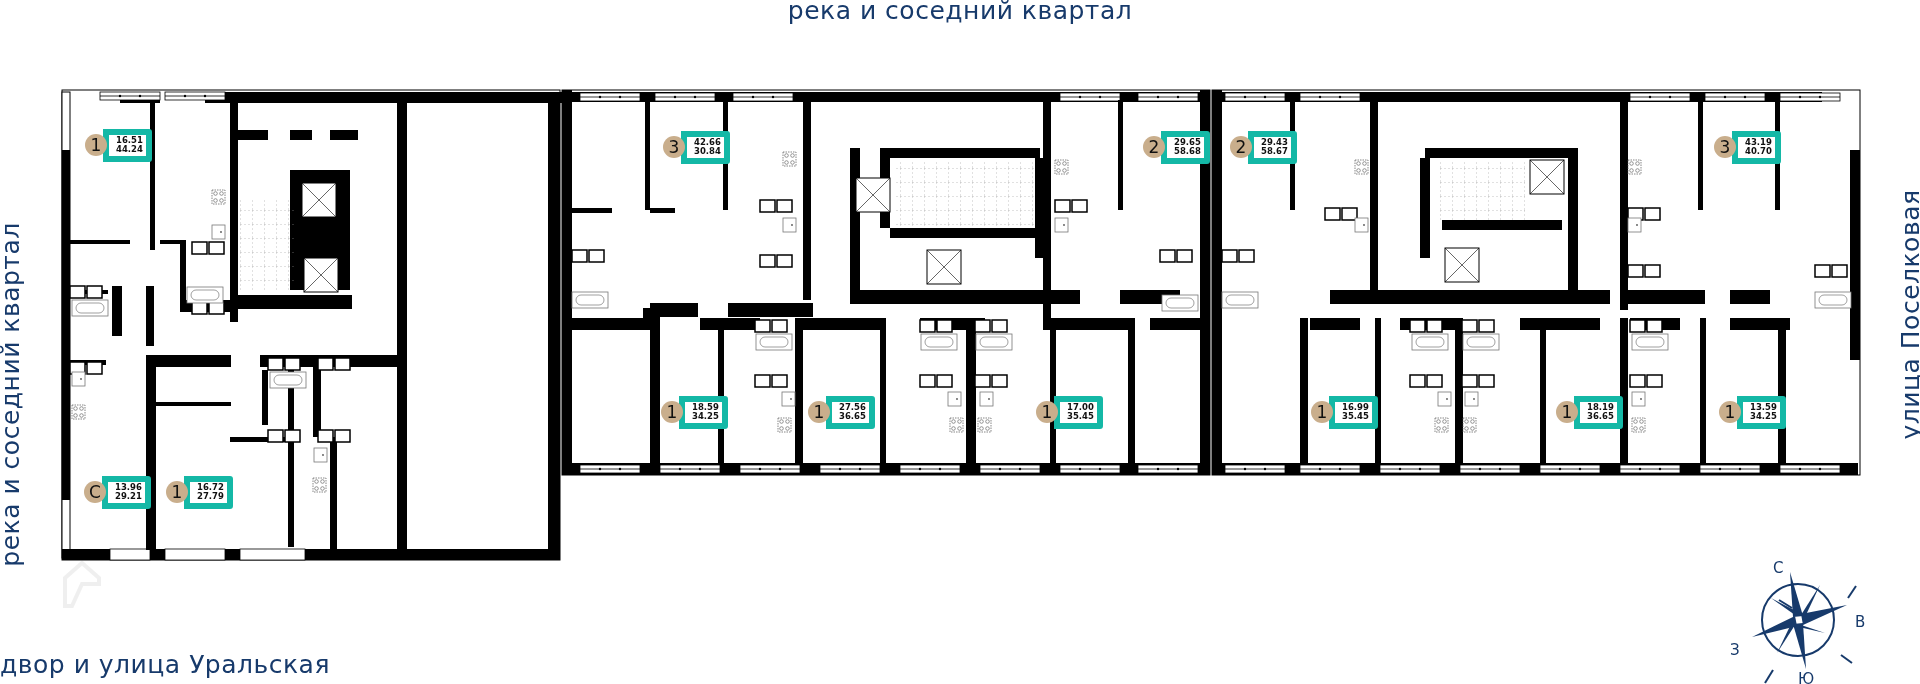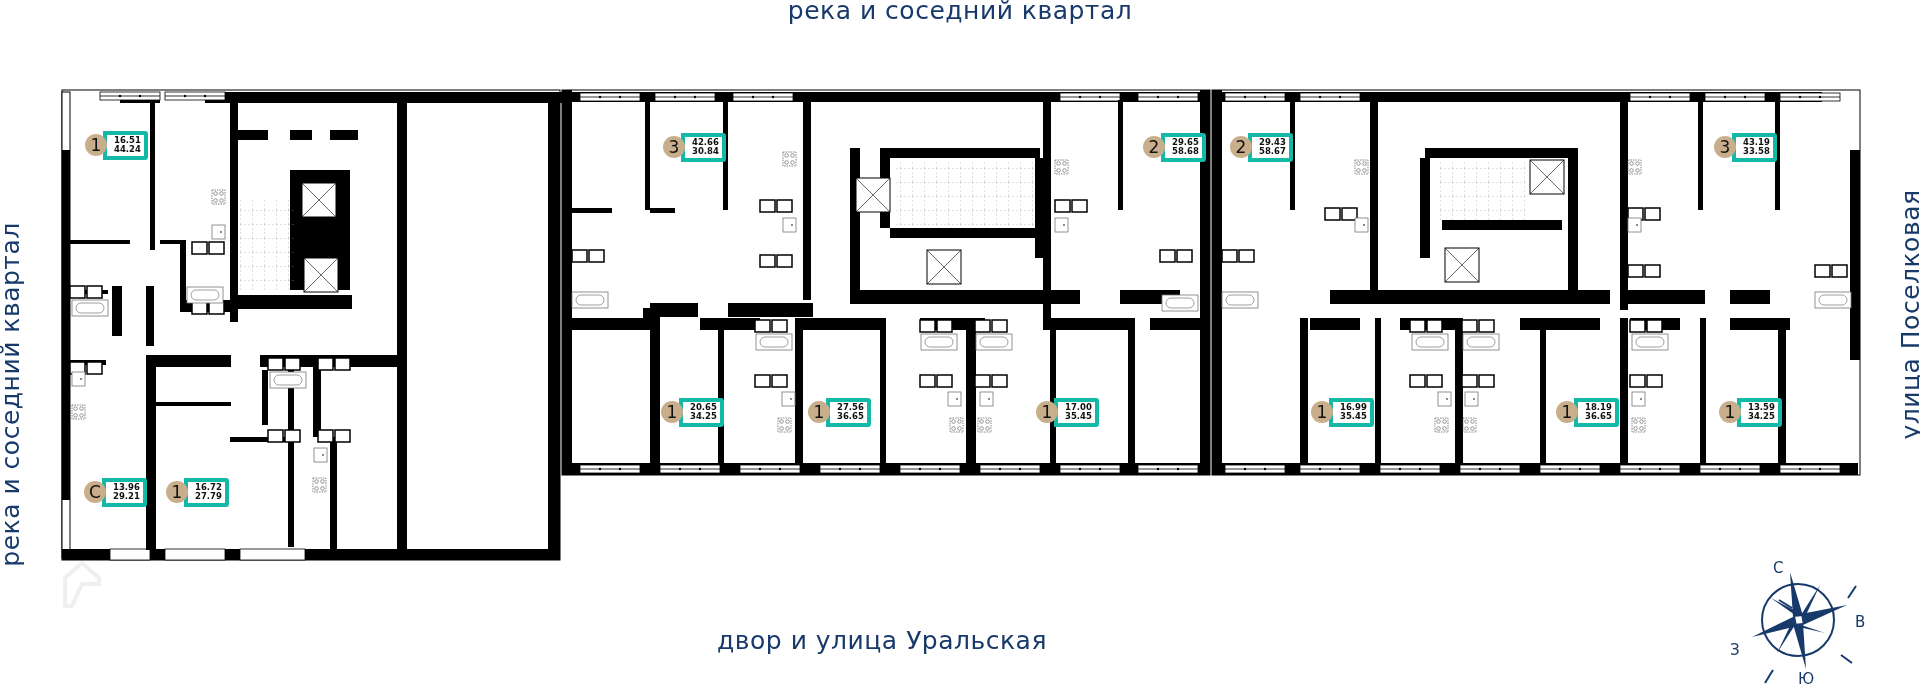--- a/index.html
+++ b/index.html
@@ -1,25 +1,25 @@
 <!DOCTYPE html>
 <html><head>
 <meta charset="utf-8">
 <style>
   html, body { margin:0; padding:0; background:#ffffff; }
   body { width:1920px; height:684px; position:relative; overflow:hidden; font-family:"Liberation Sans", sans-serif; }
   .side-label { position:absolute; color:#173a6b; font-family:"DejaVu Sans", sans-serif; font-size:25px; white-space:nowrap; letter-spacing:0.5px; }
   #top-label { left:0; width:1920px; top:-4px; text-align:center; }
-  #bottom-label { left:0; width:1764px; top:626px; text-align:center; }
+  #bottom-label { left:0; width:1764px; top:650px; text-align:left; }
   #left-label { left:-210px; top:380px; width:440px; text-align:center; transform:rotate(-90deg); transform-origin:center center; }
   #right-label { left:1690px; top:300px; width:440px; text-align:center; transform:rotate(-90deg); transform-origin:center center; }
   #plan { position:absolute; left:0; top:0; }
   .badge { position:absolute; display:flex; align-items:center; height:22px; }
   .badge .num { width:22px; height:22px; border-radius:50%; background:#c9ae8c; color:#111; font-size:17px; display:flex; align-items:center; justify-content:center; font-family:"DejaVu Sans", sans-serif; position:relative; z-index:2; }
-  .badge .areas { margin-left:-4px; border:4px solid #14b8a6; background:#fff; border-radius:0 3px 3px 0; padding:1px 3px 1px 7px; font-size:8.5px; line-height:9.5px; font-weight:bold; color:#111; font-family:"DejaVu Sans", sans-serif; }
+  .badge .areas { margin-left:-4px; border:6px solid #14b8a6; background:#fff; border-radius:0 3px 3px 0; padding:1px 3px 1px 7px; font-size:8.5px; line-height:9.5px; font-weight:bold; color:#111; font-family:"DejaVu Sans", sans-serif; }
   #watermark { position:absolute; left:62px; top:560px; display:flex; align-items:center; opacity:0.08; color:#444; font-size:46px; font-family:"DejaVu Sans", sans-serif; letter-spacing:-2px; }
   #watermark svg { margin-right:6px; }
   #compass { position:absolute; left:1735px; top:555px; width:150px; height:129px; }
   .cdir { position:absolute; color:#173a6b; font-size:15px; font-family:"DejaVu Sans", sans-serif; }
 </style>
 </head>
 <body>
 
 <div id="top-label" class="side-label">река и соседний квартал</div>
 <div id="bottom-label" class="side-label">двор и улица Уральская</div>
@@ -297,37 +297,37 @@
 <div class="badge" style="left:663px;top:136px;">
   <span class="num">3</span>
   <span class="areas"><span>42.66</span><br><span>30.84</span></span>
 </div>
 <div class="badge" style="left:1143px;top:136px;">
   <span class="num">2</span>
   <span class="areas"><span>29.65</span><br><span>58.68</span></span>
 </div>
 <div class="badge" style="left:661px;top:401px;">
   <span class="num">1</span>
-  <span class="areas"><span>20.65</span><br><span>34.25</span></span>
+  <span class="areas"><span>18.59</span><br><span>34.25</span></span>
 </div>
 <div class="badge" style="left:808px;top:401px;">
   <span class="num">1</span>
   <span class="areas"><span>27.56</span><br><span>36.65</span></span>
 </div>
 <div class="badge" style="left:1036px;top:401px;">
   <span class="num">1</span>
   <span class="areas"><span>17.00</span><br><span>35.45</span></span>
 </div>
 <div class="badge" style="left:1230px;top:136px;">
   <span class="num">2</span>
   <span class="areas"><span>29.43</span><br><span>58.67</span></span>
 </div>
 <div class="badge" style="left:1714px;top:136px;">
   <span class="num">3</span>
-  <span class="areas"><span>43.19</span><br><span>33.58</span></span>
+  <span class="areas"><span>43.19</span><br><span>40.70</span></span>
 </div>
 <div class="badge" style="left:1311px;top:401px;">
   <span class="num">1</span>
   <span class="areas"><span>16.99</span><br><span>35.45</span></span>
 </div>
 <div class="badge" style="left:1556px;top:401px;">
   <span class="num">1</span>
   <span class="areas"><span>18.19</span><br><span>36.65</span></span>
 </div>
 <div class="badge" style="left:1719px;top:401px;">

